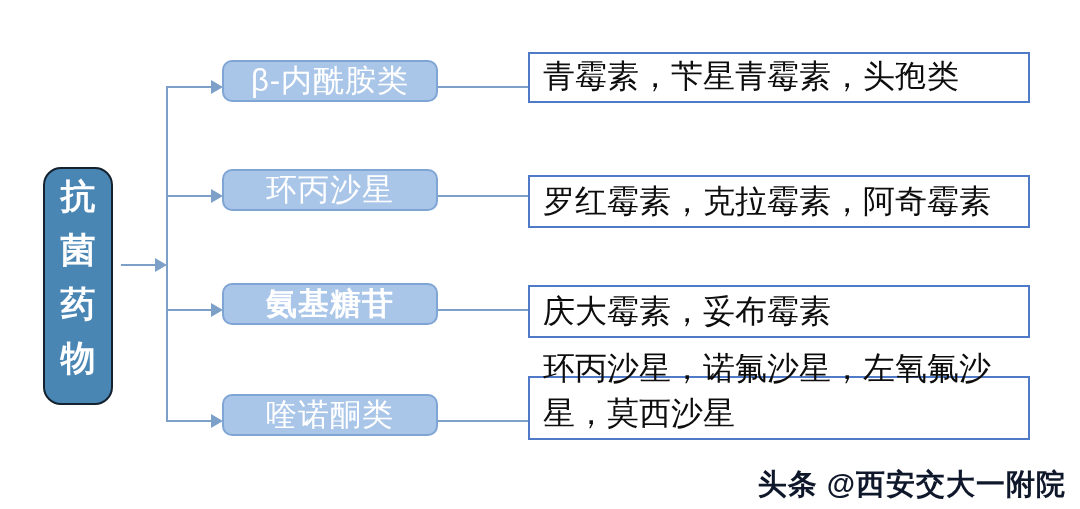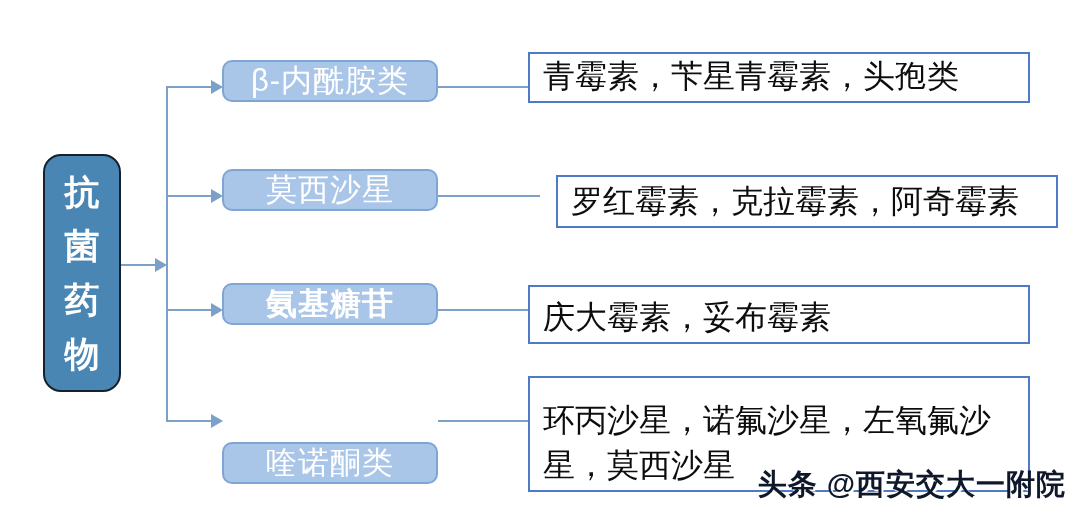--- a/index.html
+++ b/index.html
@@ -4,23 +4,23 @@
 <style>
   html, body { margin: 0; padding: 0; background: #ffffff; }
   body {
     width: 1080px; height: 509px; position: relative; overflow: hidden;
     font-family: "Liberation Sans", sans-serif;
   }
   .stage { position: absolute; inset: 0; }
 
   
   .root-box {
-    position: absolute; left: 43px; top: 154px; width: 78px; height: 238px;
+    position: absolute; left: 43px; top: 167px; width: 70px; height: 238px;
     background: #4a86b4; border: 2.5px solid #13222e; border-radius: 18px;
-    box-sizing: border-box; display: flex; align-items: center; justify-content: center;
+    box-sizing: border-box; display: flex; align-items: flex-start; justify-content: center;
   }
   .root-label {
     color: #ffffff; font-size: 35px; font-weight: bold; line-height: 54px;
     width: 1.05em; word-break: break-all; text-align: center;
   }
 
   
   .hline { position: absolute; height: 2px; background: #7da0c9; }
   .vline { position: absolute; width: 2px; background: #7da0c9; }
   .arrow-right {
@@ -75,42 +75,42 @@
     <div class="cat-label">β-内酰胺类</div>
   </div>
   <div class="hline" style="left:438px; top:86px; width:102px;"></div>
   <div class="detail-box" style="top:52px; height:51px;">
     <div class="detail-text">青霉素，苄星青霉素，头孢类</div>
   </div>
 
   <div class="hline" style="left:166px; top:195px; width:46px;"></div>
   <div class="arrow-right" style="left:211px; top:189px;"></div>
   <div class="cat-box" style="top:169px;">
-    <div class="cat-label">莫西沙星</div>
+    <div class="cat-label">环丙沙星</div>
   </div>
   <div class="hline" style="left:438px; top:195px; width:102px;"></div>
-  <div class="detail-box" style="top:175px; height:53px;margin-left:28px;">
+  <div class="detail-box" style="top:175px; height:53px;">
     <div class="detail-text">罗红霉素，克拉霉素，阿奇霉素</div>
   </div>
 
   <div class="hline" style="left:166px; top:309px; width:46px;"></div>
   <div class="arrow-right" style="left:211px; top:303px;"></div>
   <div class="cat-box" style="top:283px;font-weight:bold;">
     <div class="cat-label">氨基糖苷</div>
   </div>
   <div class="hline" style="left:438px; top:309px; width:102px;"></div>
-  <div class="detail-box" style="top:285px; height:59px;">
+  <div class="detail-box" style="top:285px; height:53px;">
     <div class="detail-text">庆大霉素，妥布霉素</div>
   </div>
 
   <div class="hline" style="left:166px; top:420px; width:46px;"></div>
   <div class="arrow-right" style="left:211px; top:414px;"></div>
-  <div class="cat-box" style="top:394px;margin-top:48px;">
+  <div class="cat-box" style="top:394px;">
     <div class="cat-label">喹诺酮类</div>
   </div>
   <div class="hline" style="left:438px; top:420px; width:102px;"></div>
-  <div class="detail-box" style="top:376px; height:116px;">
+  <div class="detail-box" style="top:376px; height:64px;">
     <div class="detail-text">环丙沙星，诺氟沙星，左氧氟沙星，莫西沙星</div>
   </div>
 
   <div class="watermark">头条 @西安交大一附院</div>
 
 </div>
 
 </body></html>

